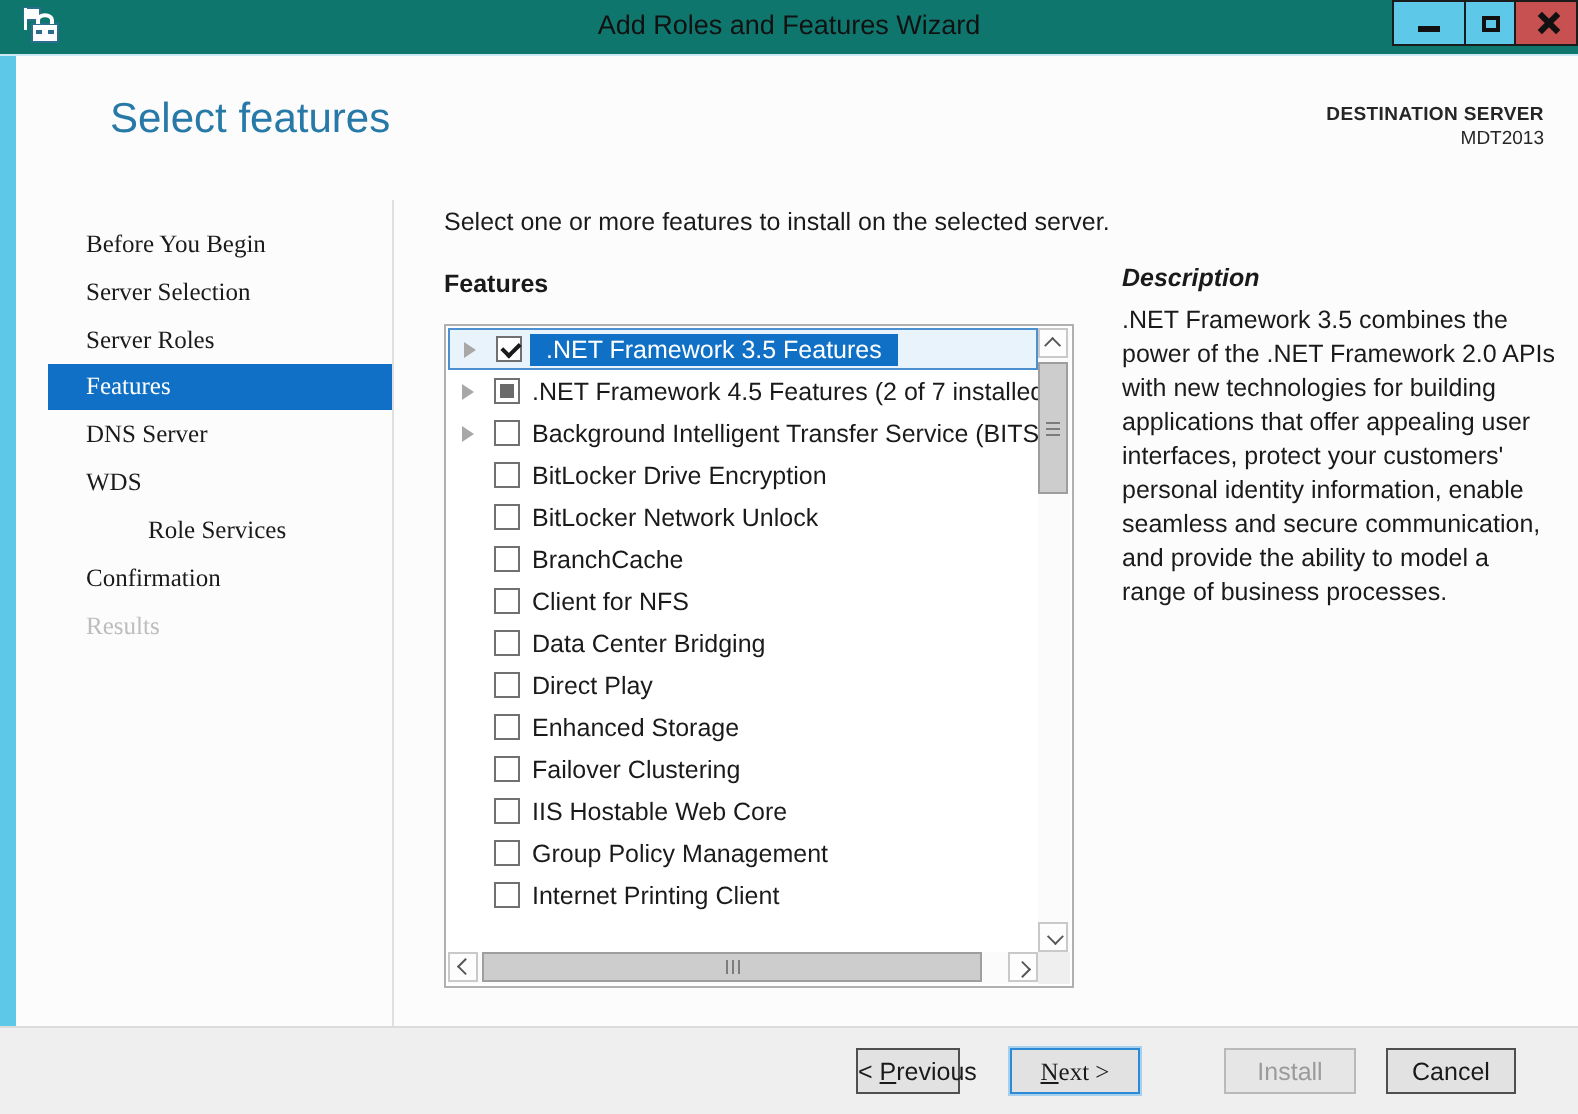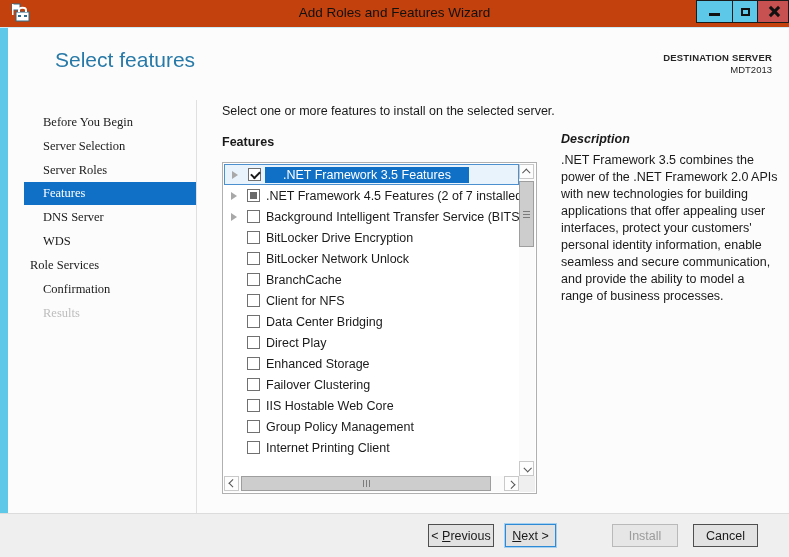--- a/index.html
+++ b/index.html
@@ -1,21 +1,21 @@
 <!DOCTYPE html>
 <html><head>
 <meta charset="utf-8">
 <style>
   html,body{margin:0;padding:0;background:#FCFCFC;}
   *{box-sizing:border-box;}
   .window{position:relative;width:789px;height:557px;background:#FCFCFC;
           font-family:"Liberation Sans",sans-serif;color:#1A1A1A;overflow:hidden;}
 
   
-  .titlebar{position:absolute;left:0;top:0;width:789px;height:28px;background:#c2410c;
+  .titlebar{position:absolute;left:0;top:0;width:789px;height:28px;background:#0f766e;
             border-bottom:1px solid #CBEAF6;}
   .app-icon{position:absolute;left:11px;top:3px;width:22px;height:21px;}
   .win-title{position:absolute;left:0;top:0;width:100%;height:28px;line-height:26px;
              text-align:center;font-size:13.5px;color:#111;}
   .win-controls{position:absolute;right:0;top:0;display:flex;}
   .wbtn{height:23px;border:1px solid #1B1B1B;display:flex;align-items:center;justify-content:center;
         background:#5EC8E8;margin-left:-1px;}
   .wbtn.min{width:37px;}
   .wbtn.max{width:26px;}
   .wbtn.close{width:32px;background:#C75050;}
@@ -30,41 +30,41 @@
   .leftstrip{position:absolute;left:0;top:28px;width:8px;height:529px;background:#5EC8E8;}
   .page-title{position:absolute;left:55px;top:48px;font-size:21px;font-weight:300;color:#2779A8;}
   .dest{position:absolute;right:17px;top:52px;text-align:right;font-size:9.5px;color:#262626;line-height:12px;}
   .dest .lbl{font-weight:700;letter-spacing:.2px;}
   .vsep{position:absolute;left:196px;top:100px;width:1px;height:413px;background:#E0E0E0;}
   .footer{position:absolute;left:0;top:513px;width:789px;height:44px;background:#EFEFEF;border-top:1px solid #DCDCDC;}
 
   
   .sidebar{position:absolute;left:8px;top:110px;width:188px;}
   .nav-item{height:24px;line-height:24px;padding-left:35px;font-size:12.5px;color:#1A1A1A;white-space:nowrap;font-family:Liberation Serif, serif;}
-  .nav-item.indent{padding-left:22px;}
+  .nav-item.indent{padding-left:66px;}
   .nav-item.disabled{color:#BDBDBD;}
   .nav-item.selected{background:#1070C6;color:#fff;margin-left:16px;padding-left:19px;height:23px;line-height:23px;}
 
   
   .instruction{position:absolute;left:222px;top:104px;font-size:12.5px;}
   .features-label{position:absolute;left:222px;top:135px;font-size:12.5px;font-weight:700;}
   .listbox{position:absolute;left:222px;top:162px;width:315px;height:332px;background:#FFFFFF;
            border:1px solid #B0B0B0;}
   .rows{position:absolute;left:1px;top:1px;right:17px;bottom:17px;overflow:hidden;}
   .frow{position:relative;height:21px;display:flex;align-items:center;}
   .frow.sel{border:1px solid #4D90D0;background:#E9F3FC;}
   .expander{width:0;height:0;border-top:4px solid transparent;border-bottom:4px solid transparent;
             border-left:6px solid #A8A8A8;margin-left:7px;flex:none;}
   .expander.hidden{visibility:hidden;}
   .cb{width:13px;height:13px;border:1px solid #707070;background:#fff;margin-left:10px;position:relative;flex:none;}
   .cb.checked::after{content:"";position:absolute;left:2px;top:2px;width:7px;height:4px;
             border-left:2px solid #1A1A1A;border-bottom:2px solid #1A1A1A;transform:rotate(-45deg);}
   .cb.indeterminate::after{content:"";position:absolute;left:2px;top:2px;width:7px;height:7px;background:#6A6A6A;}
   .flabel{margin-left:6px;font-size:12.5px;white-space:nowrap;}
-  .flabel.hl{background:#1070C6;color:#fff;padding:1px 18px;margin-left:4px;}
+  .flabel.hl{background:#1070C6;color:#fff;padding:1px 8px;margin-left:4px;}
 
   
   .vsb{position:absolute;top:1px;right:1px;bottom:17px;width:16px;background:#FBFBFB;}
   .sb-btn{position:absolute;width:15px;height:15px;background:#FDFDFD;border:1px solid #C9C9C9;
           display:flex;align-items:center;justify-content:center;}
   .vsb .up{left:0;top:0;}
   .vsb .down{left:0;bottom:0;}
   .vthumb{position:absolute;left:0;top:17px;width:15px;height:66px;background:#CDCDCD;border:1px solid #9E9E9E;
           display:flex;flex-direction:column;align-items:center;justify-content:center;gap:2px;}
   .grip-h{width:7px;height:1px;background:#7C7C7C;}
@@ -83,22 +83,22 @@
 
   
   .desc-title{position:absolute;left:561px;top:132px;font-size:12.5px;font-weight:700;font-style:italic;}
   .desc-text{position:absolute;left:561px;top:152px;width:218px;font-size:12.5px;line-height:17px;}
 
   
   .btn{position:absolute;top:524px;height:23px;background:#E2E2E2;border:1px solid #4F4F4F;
        font-size:12.5px;color:#1A1A1A;text-align:center;line-height:20px;padding:0;}
   .btn span{white-space:pre;}
   .accel{text-decoration:underline;}
-  #btn-prev{left:428px;width:66px;}
-  #btn-next{left:505px;width:51px;border:1px solid #2E8AD5;box-shadow:0 0 0 1px #A5D0EF;}
+  #btn-prev{left:428px;width:52px;}
+  #btn-next{left:505px;width:65px;border:1px solid #2E8AD5;box-shadow:0 0 0 1px #A5D0EF;font-family:Liberation Serif, serif;}
   #btn-install{left:612px;width:66px;color:#9B9B9B;border-color:#B9B9B9;background:#E6E6E6;}
   #btn-cancel{left:693px;width:65px;}
 </style>
 </head>
 <body>
 
 <div class="window">
 
   <div class="titlebar">
     <div class="app-icon">

